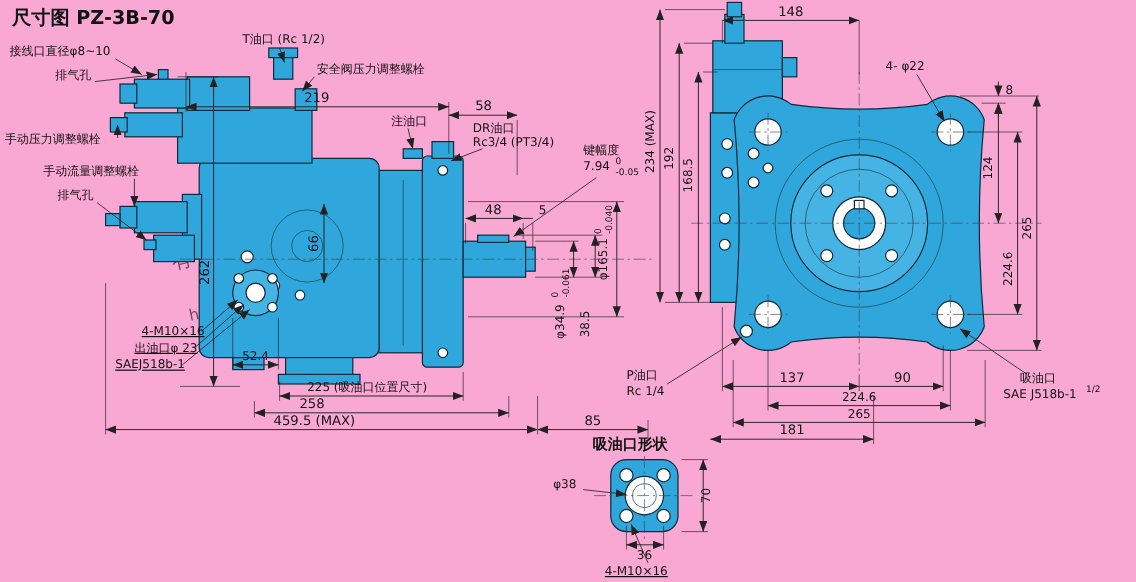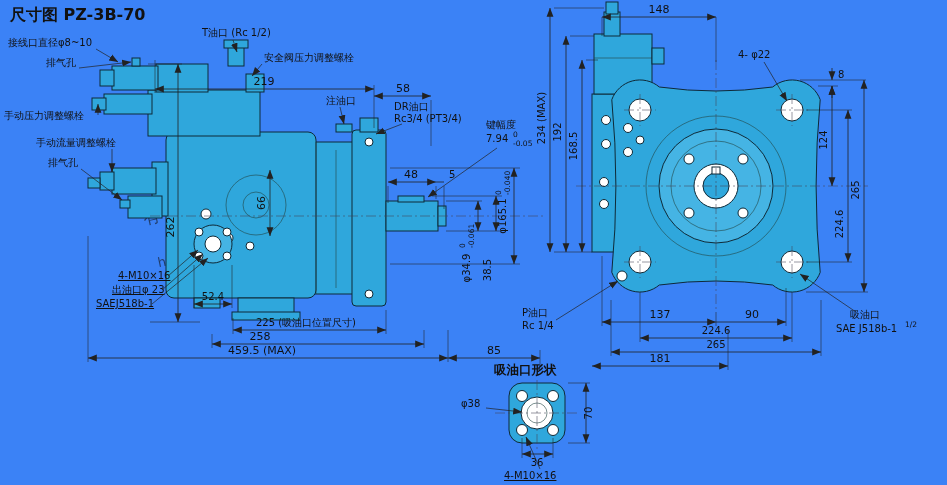--- a/index.html
+++ b/index.html
@@ -1,16 +1,16 @@
 <!DOCTYPE html>
 <html><head>
 <meta charset="utf-8">
 <style>
   html,body{margin:0;padding:0;background:#fff}
-  .canvas{position:relative;width:947px;height:485px;background:#3b82f6;overflow:hidden;
+  .canvas{position:relative;width:947px;height:485px;background:#f9a8d4;overflow:hidden;
           font-family:"DejaVu Sans",sans-serif}
   svg{position:absolute;left:0;top:0}
   .fill{fill:#2fa7dc;stroke:#0e2a38;stroke-width:1}
   .fill2{fill:#45b4e4;stroke:#0e2a38;stroke-width:1}
   .hole{fill:#fff;stroke:#0e2a38;stroke-width:1}
   .thin{fill:none;stroke:#244;stroke-width:.6}
   .dim{stroke:#222;stroke-width:.8;fill:none}
   .ext{stroke:#222;stroke-width:.55;fill:none}
   .cl{stroke:#445;stroke-width:.55;fill:none;stroke-dasharray:10 3 2 3}
   .ldr{stroke:#222;stroke-width:.7;fill:none}

